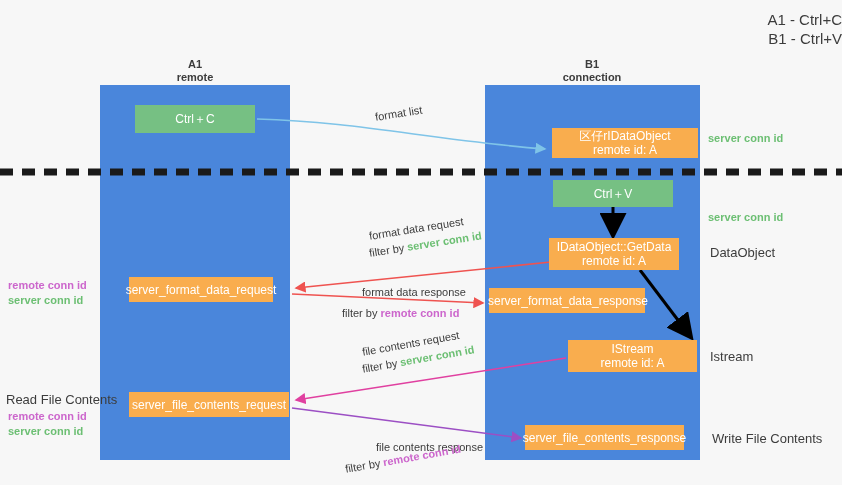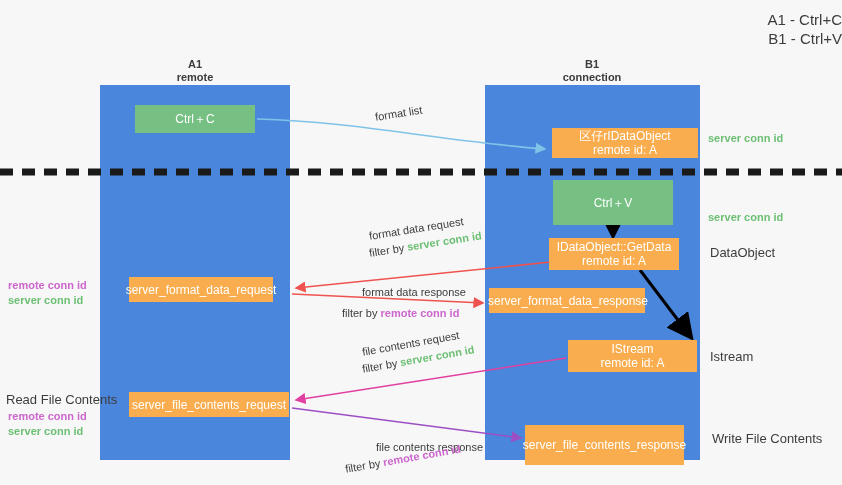--- a/index.html
+++ b/index.html
@@ -152,21 +152,21 @@
 
   <div class="abs box box-green" style="left:135px; top:105px; width:120px; height:28px;">
     <span>Ctrl＋C</span>
   </div>
 
   <div class="abs box box-orange" style="left:552px; top:128px; width:146px; height:30px;">
     <span>区仔rIDataObject</span>
     <span>remote id: A</span>
   </div>
 
-  <div class="abs box box-green" style="left:553px; top:180px; width:120px; height:45px;">
+  <div class="abs box box-green" style="left:553px; top:180px; width:120px; height:27px;">
     <span>Ctrl＋V</span>
   </div>
 
   <div class="abs box box-orange" style="left:549px; top:238px; width:130px; height:32px;">
     <span>IDataObject::GetData</span>
     <span>remote id: A</span>
   </div>
 
   <div class="abs box box-orange" style="left:568px; top:340px; width:129px; height:32px;">
     <span>IStream</span>
@@ -178,21 +178,21 @@
   </div>
 
   <div class="abs box box-orange" style="left:489px; top:288px; width:156px; height:25px;padding-left:8px;">
     <span>server_format_data_response</span>
   </div>
 
   <div class="abs box box-orange" style="left:129px; top:392px; width:160px; height:25px;">
     <span>server_file_contents_request</span>
   </div>
 
-  <div class="abs box box-orange" style="left:525px; top:425px; width:159px; height:40px;">
+  <div class="abs box box-orange" style="left:525px; top:425px; width:159px; height:25px;">
     <span>server_file_contents_response</span>
   </div>
 
   <div class="abs note rot-a" style="left:374px; top:110px;">format list</div>
 
   <div class="abs" style="left:368px; top:229px;">
     <div class="note rot-a">format data request</div>
     <div class="note rot-a" style="margin-top:2px;">
       <span>filter by </span><span class="green">server conn id</span>
     </div>

